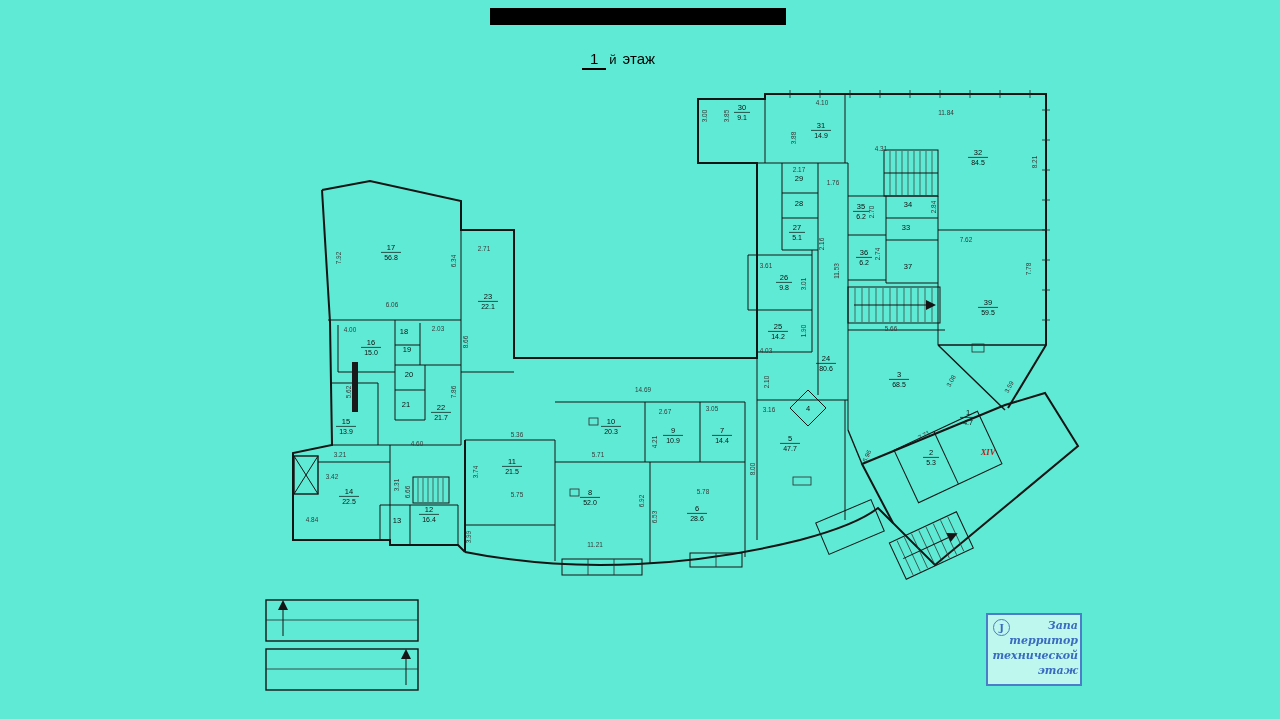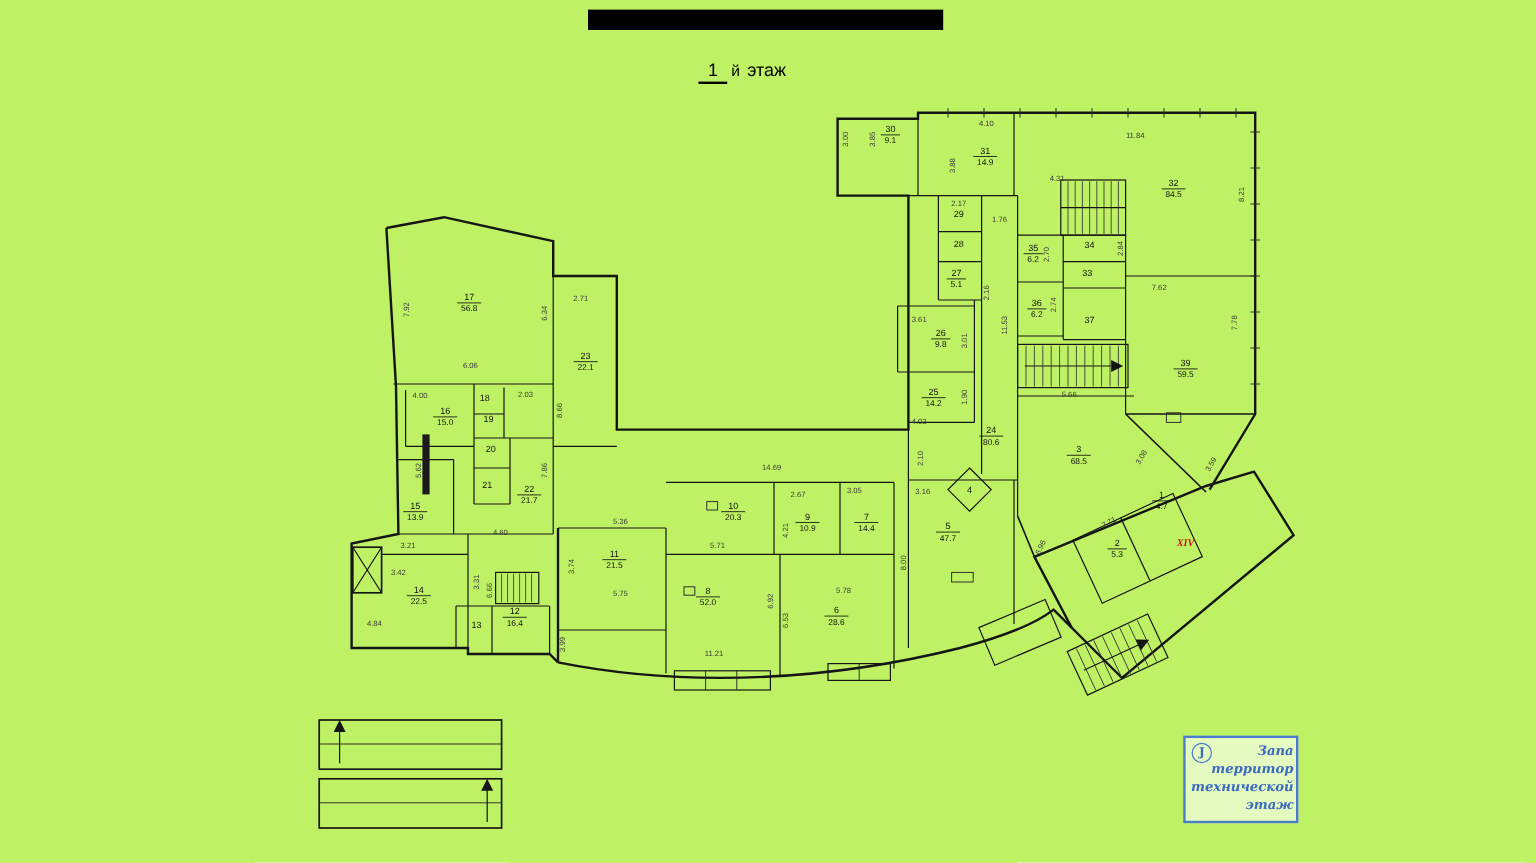--- a/index.html
+++ b/index.html
@@ -1,16 +1,16 @@
 <!DOCTYPE html>
 <html><head>
 <meta charset="utf-8">
 <style>
   html,body{margin:0;padding:0;background:#fff;}
-  .page{position:relative;width:1280px;height:719px;background:#bef264;overflow:hidden;
+  .page{position:relative;width:1280px;height:719px;background:#5eead4;overflow:hidden;
         font-family:"Liberation Sans",sans-serif;color:#111;}
   .redacted-bar{position:absolute;left:490px;top:8px;width:296px;height:17px;background:#000;}
   .floor-title{position:absolute;left:582px;top:50px;font-size:15px;color:#000;white-space:nowrap;}
   .fl-num{border-bottom:2px solid #000;padding:0 8px 1px 8px;}
   .fl-suf{margin:0 6px 0 3px;font-size:13px;}
   svg{position:absolute;left:0;top:0;}
   svg text{user-select:none;}
   .rn{font:7.5px "Liberation Sans",sans-serif;text-anchor:middle;fill:#101010;}
   .ra{font:7px "Liberation Sans",sans-serif;text-anchor:middle;fill:#101010;}
   .dim{font:6.4px "Liberation Sans",sans-serif;text-anchor:middle;fill:#3a3a3a;}

